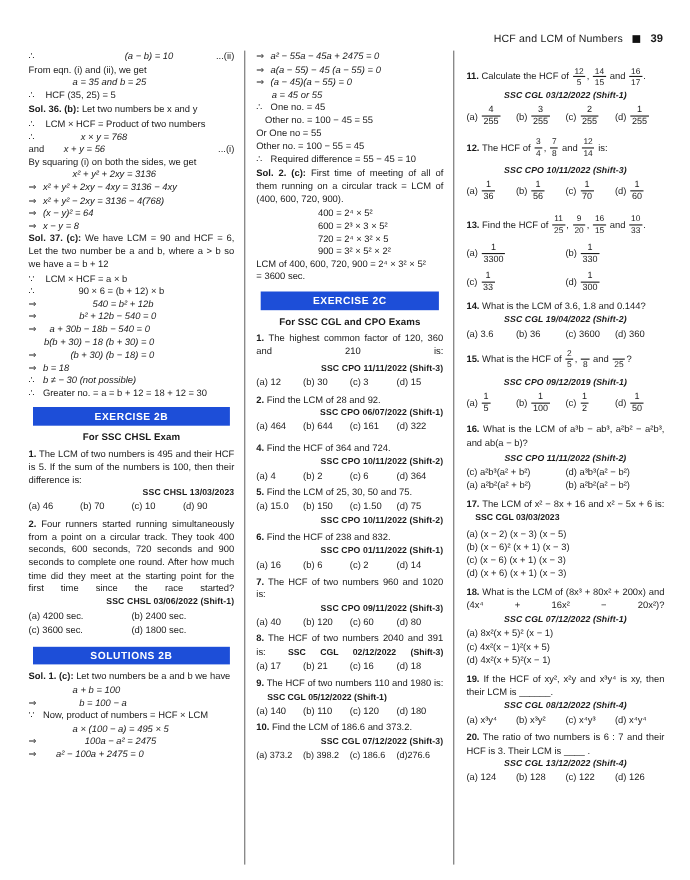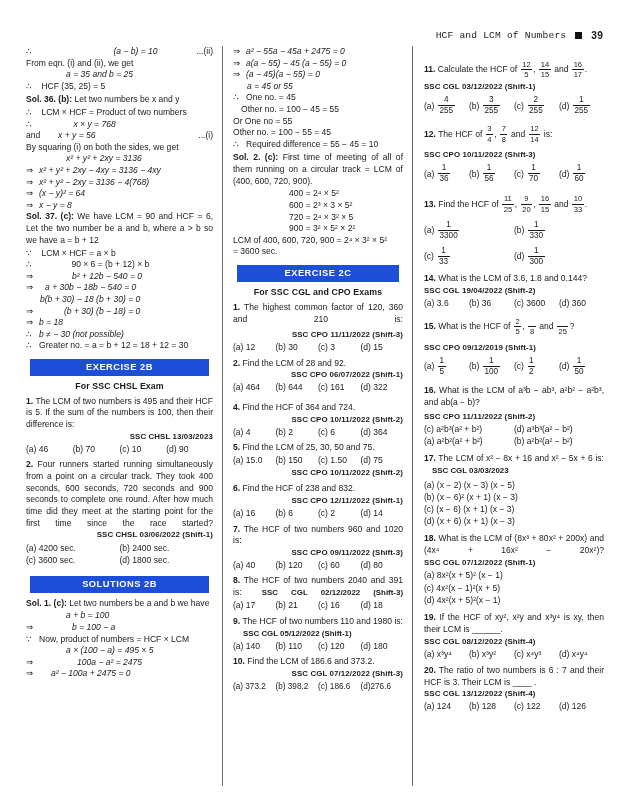--- a/index.html
+++ b/index.html
@@ -12,21 +12,21 @@
     overflow: hidden;
   }
   .page { position: relative; width: 627px; height: 800px; padding: 0; }
 
   
   .page-header {
     position: absolute; top: 30px; right: 24px;
     display: flex; align-items: center; gap: 9px;
     font-size: 9.6px; letter-spacing: .18px; color: #1a1a1a;
   }
-  .page-header .hdr-title { font-size: 9.6px; font-family: Liberation Mono, monospace; }
+  .page-header .hdr-title { font-size: 9.6px; }
   .hdr-square { width: 7px; height: 7px; background: #111; display: inline-block; }
   .hdr-num { font-weight: bold; font-size: 10.2px; }
 
   
   .cols {
     position: absolute; top: 46px; left: 26px;
     width: 578px; height: 740px;
     display: flex; align-items: stretch;
   }
   .col { position: relative; }
@@ -52,21 +52,21 @@
   .gap10 { height: 10px; }
 
   
   .sym { display: inline-block; width: 13px; }
 
   
   .src {
     font-weight: bold; font-size: 7.9px; text-align: right;
     letter-spacing: .1px; margin: 1px 0 1px 0; line-height: 10.5px;
   }
-  .src-c { text-align: left; }
+  .src-c { text-align: center; font-style: italic; }
 
   
   .opts {
     display: flex; font-size: 8.55px; line-height: 11.5px;
     margin-top: 1.5px;
   }
   .opts > span { flex: 1 1 0; white-space: nowrap; }
   .opts4 > span { flex: 1 1 25%; }
   .opts2 { display: flex; font-size: 8.55px; line-height: 12px; }
   .opts2 > span { flex: 1 1 50%; }
@@ -158,20 +158,21 @@
           <span>We have LCM = 90 and HCF = 6, Let the two number be a and b, where a &gt; b so we have a = b + 12</span>
         </div>
         <div class="ln">
           <span class="sym">∵</span>
           <span>LCM × HCF = a × b</span>
         </div>
         <div class="ln">
           <span class="sym">∴</span>
           <span style="display:inline-block;width:30px"></span><span>90 × 6 = (b + 12) × b</span>
         </div>
+        <div class="ln"><span class="sym">⇒</span><span style="display:inline-block;width:45px"></span><i>540 = b² + 12b</i></div>
         <div class="ln"><span class="sym">⇒</span><span style="display:inline-block;width:33px"></span><i>b² + 12b − 540 = 0</i></div>
         <div class="ln"><span class="sym">⇒</span><span style="display:inline-block;width:6px"></span><i>a + 30b − 18b − 540 = 0</i></div>
         <div class="ln ind4"><i>b(b + 30) − 18 (b + 30) = 0</i></div>
         <div class="ln"><span class="sym">⇒</span><span style="display:inline-block;width:25px"></span><i>(b + 30) (b − 18) = 0</i></div>
         <div class="ln"><span class="sym">⇒</span><i>b = 18</i></div>
         <div class="ln">
           <span class="sym">∴</span><i>b ≠ − 30 (not possible)</i>
         </div>
         <div class="ln">
           <span class="sym">∴</span><span>Greater no. = a = b + 12 = 18 + 12 = 30</span>
@@ -328,21 +329,21 @@
         </div>
         <div class="src">SSC CPO 10/11/2022 (Shift-2)</div>
       </div>
       <div class="gap4"></div>
 
       <div>
         <div class="para">
           <span class="qn">6.</span>
           <span>Find the HCF of 238 and 832.</span>
         </div>
-        <div class="src">SSC CPO 12/11/2022 (Shift-1)</div>
+        <div class="src">SSC CPO 01/11/2022 (Shift-1)</div>
         <div class="opts opts4">
           <span>(a) 16</span>
           <span>(b) 6</span>
           <span>(c) 2</span>
           <span>(d) 14</span>
         </div>
       </div>
       <div class="gap4"></div>
 
       <div>

